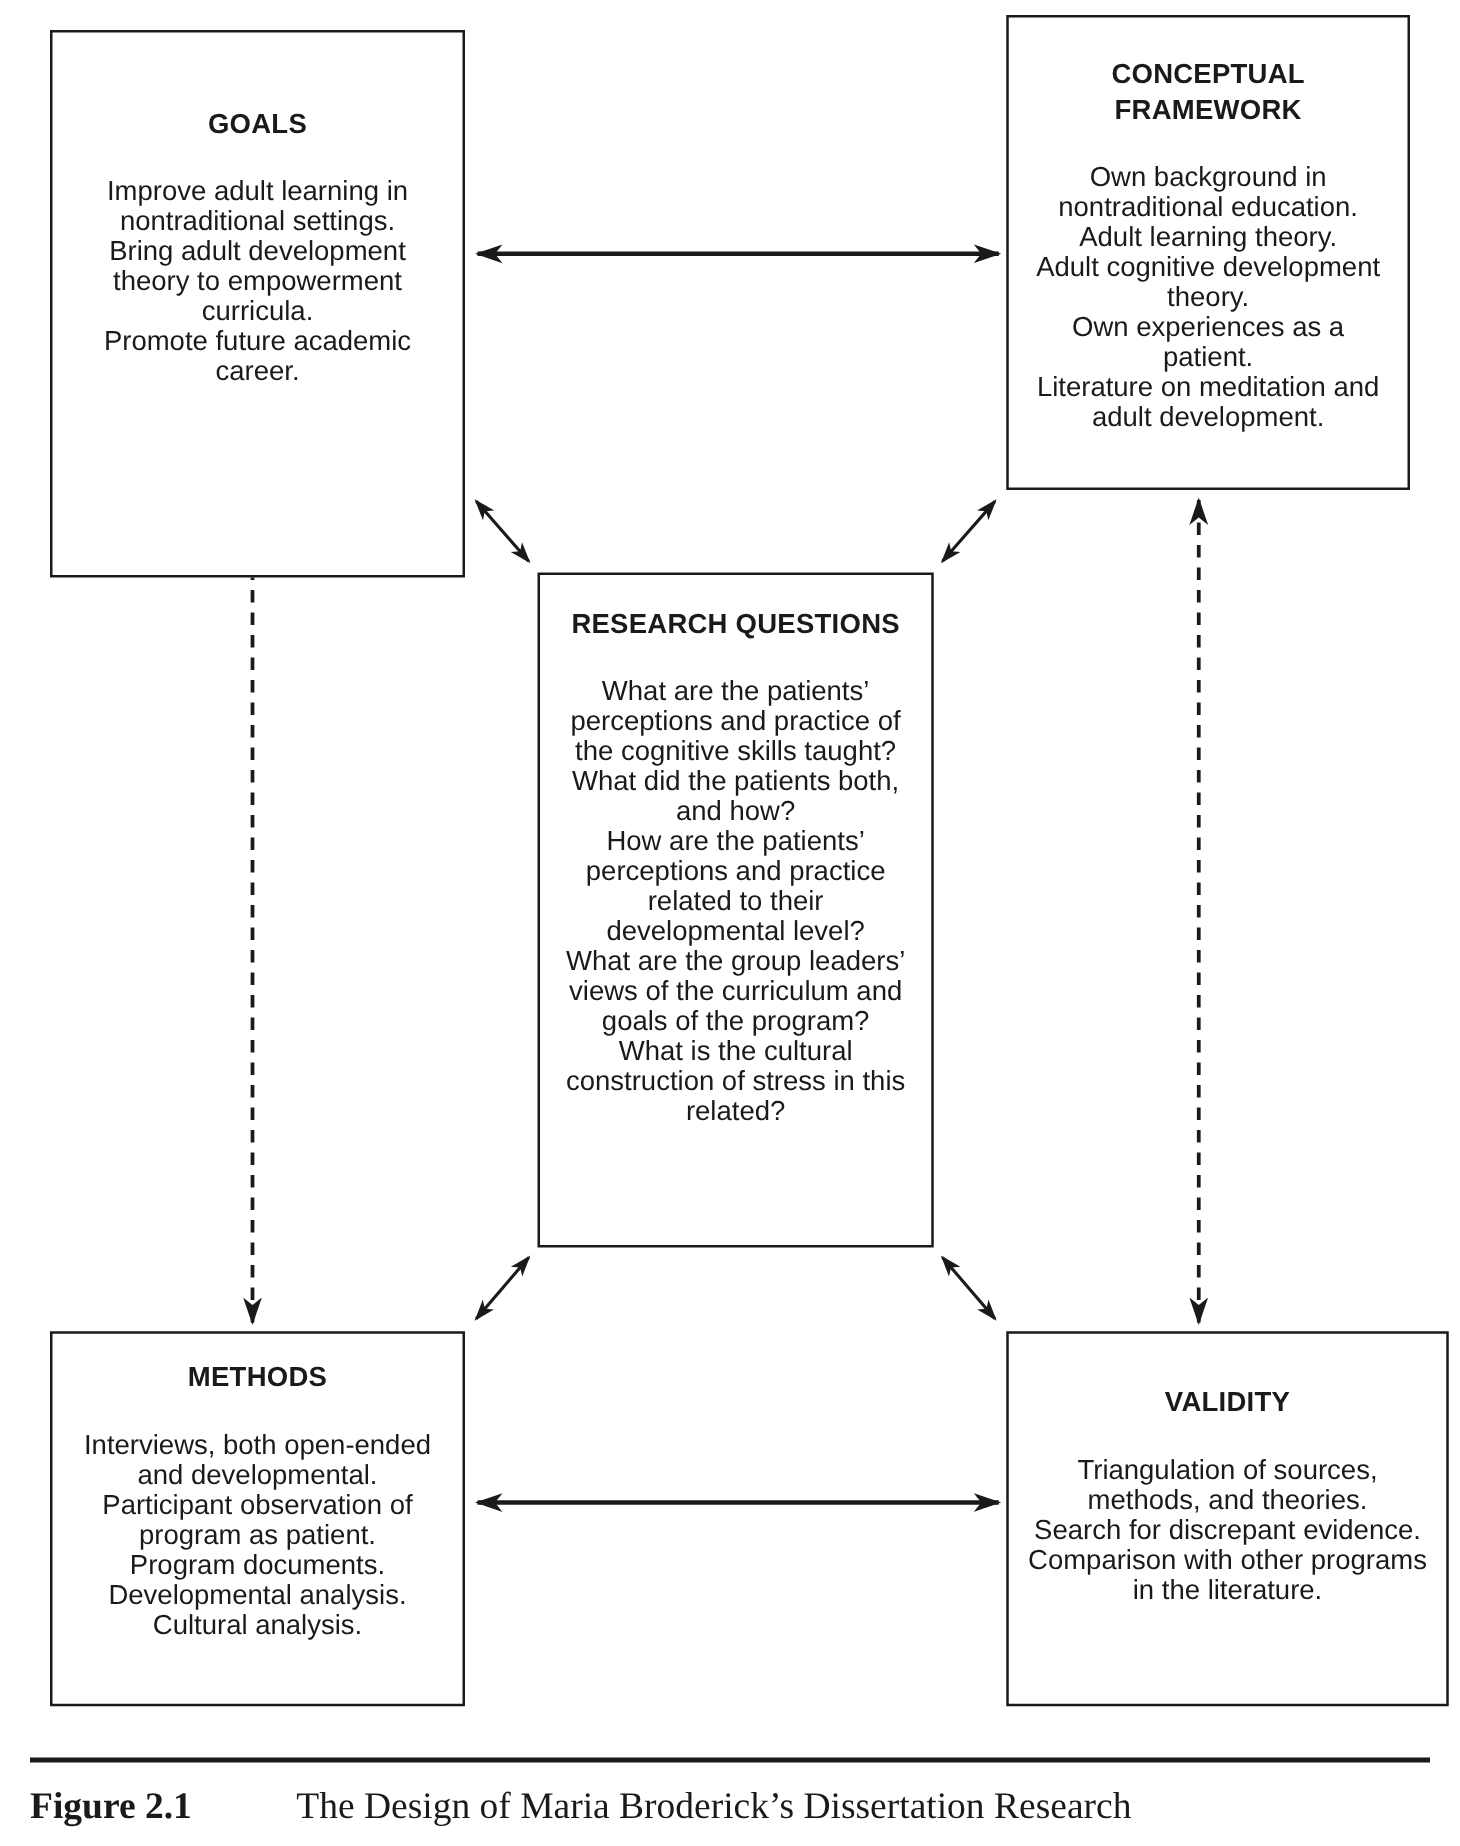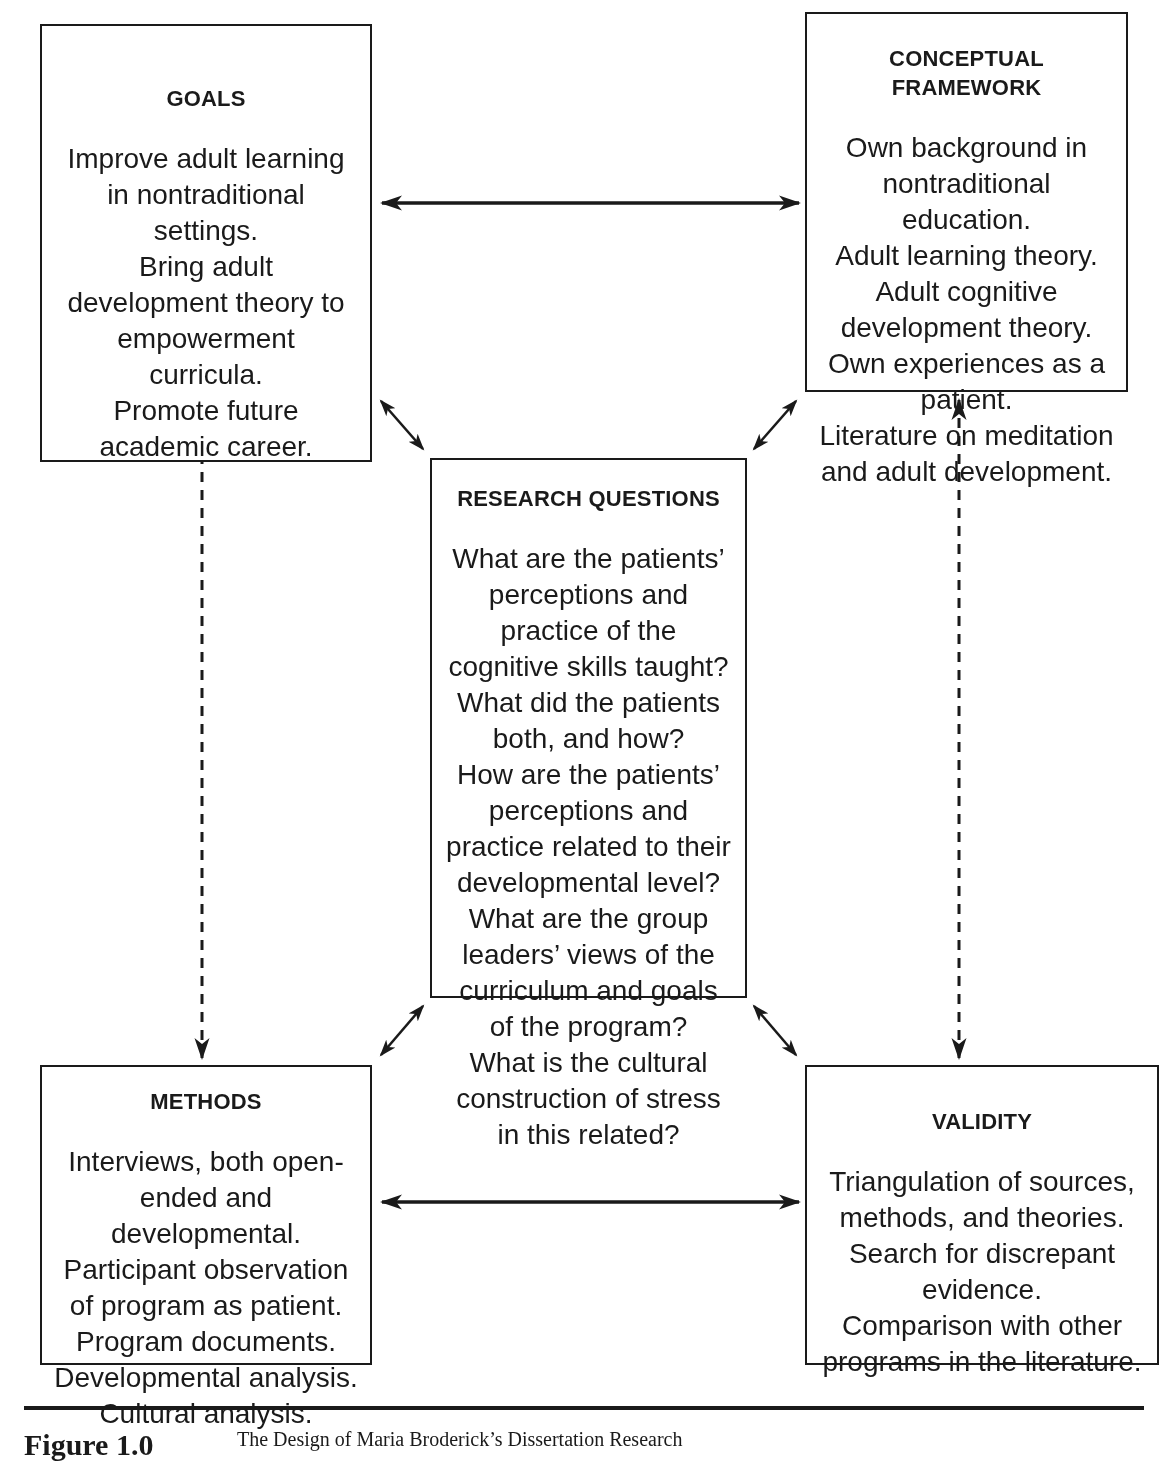--- a/index.html
+++ b/index.html
@@ -33,22 +33,22 @@
     text-align: center;
   }
   .box-title {
     font-weight: bold;
     font-size: 22px;
     line-height: 29px;
     letter-spacing: 0.2px;
     margin: 0 0 28px 0;
   }
   .box-line {
-    font-size: 28px;
-    line-height: 36px;
+    font-size: 22px;
+    line-height: 24px;
   }
   #goals-box       { left: 40px;  top: 12px;   width: 332px; height: 438px; padding: 58px 16px 0 16px; margin-top: 12px; }
   #framework-box   { left: 805px; top: 12px;   width: 323px; height: 380px; padding: 30px 12px 0 12px; }
   #questions-box   { left: 430px; top: 458px;  width: 317px; height: 540px; padding: 24px 12px 0 12px; }
   #methods-box     { left: 40px;  top: 1065px; width: 332px; height: 300px; padding: 20px 10px 16px 10px; }
   #validity-box    { left: 805px; top: 1065px; width: 354px; height: 300px; padding: 40px 12px 0 12px; }
   #framework-box .box-title { max-width: 210px; }
   #questions-box .box-title { white-space: nowrap; }
   .caption-rule {
     position: absolute;
@@ -62,21 +62,21 @@
     font-family: "Liberation Serif", serif;
     font-weight: bold;
     font-size: 30px;
     color: #1a1a1a;
     white-space: nowrap;
   }
   .caption-title {
     position: absolute;
     left: 237px; top: 1428px;
     font-family: "Liberation Serif", serif;
-    font-size: 20px;
+    font-size: 30px;
     color: #1a1a1a;
     white-space: nowrap;
   }
 </style>
 </head>
 <body>
 
 <div id="canvas">
 
   <svg id="arrows" viewBox="0 0 1168 1477" xmlns="http://www.w3.org/2000/svg">
@@ -141,16 +141,16 @@
   </div>
 
   <div class="box" id="validity-box">
     <div class="box-title">VALIDITY</div>
     <div class="box-line">Triangulation of sources, methods, and theories.</div>
     <div class="box-line">Search for discrepant evidence.</div>
     <div class="box-line">Comparison with other programs in the literature.</div>
   </div>
 
   <div class="caption-rule"></div>
-  <div class="caption-label">Figure 1.0</div>
+  <div class="caption-label">Figure 2.1</div>
   <div class="caption-title">The Design of Maria Broderick’s Dissertation Research</div>
 
 </div>
 
 </body></html>

